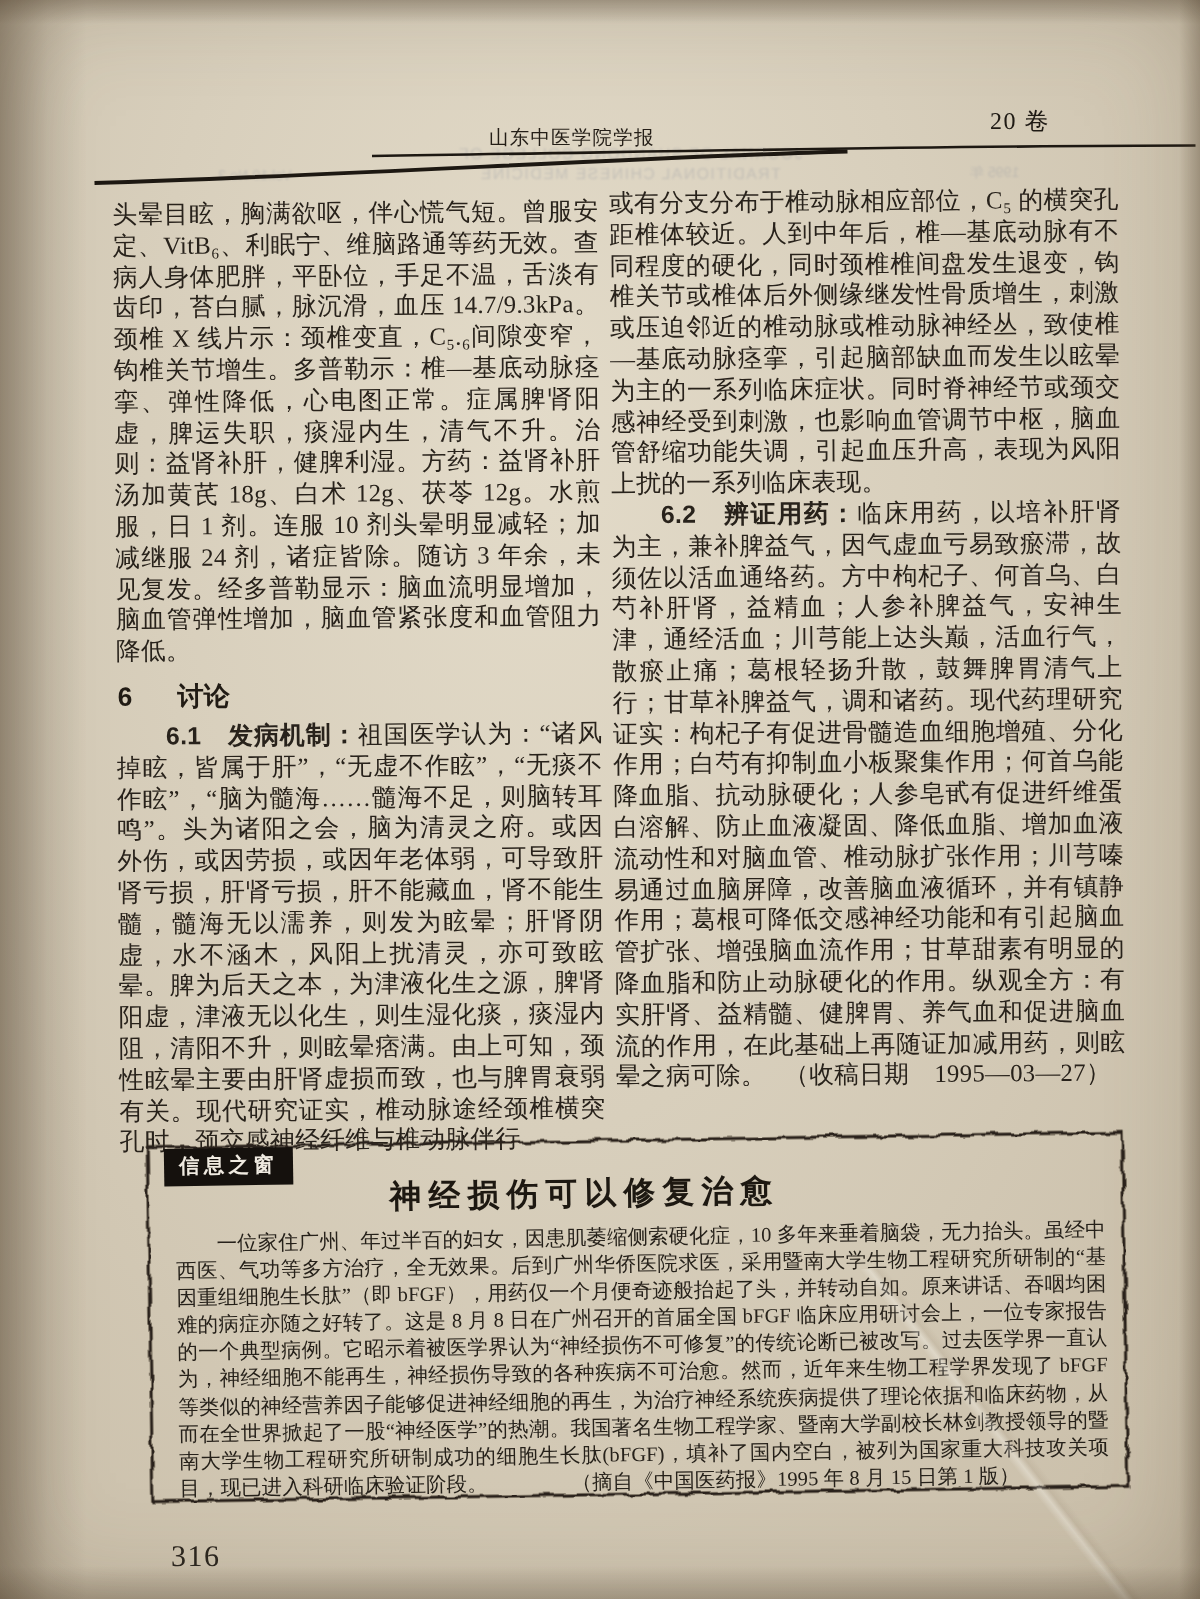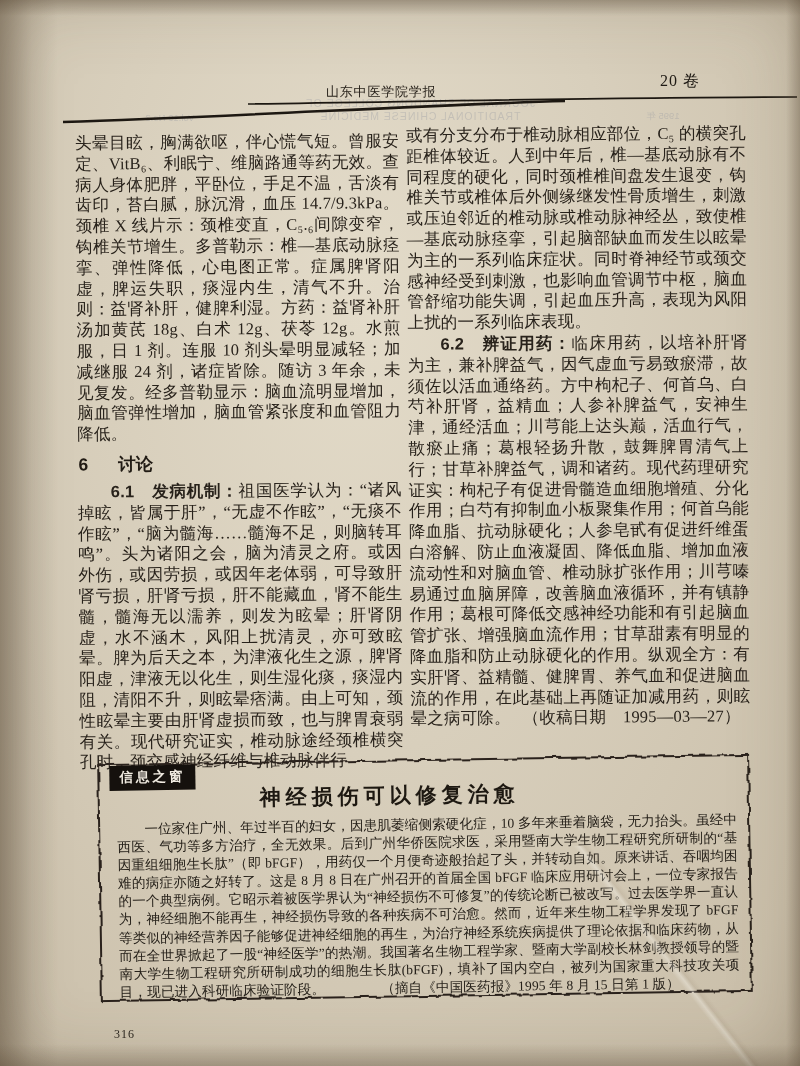--- a/index.html
+++ b/index.html
@@ -48,21 +48,21 @@
   #infobox-border{position:absolute;left:0;top:0;}
   .tag{position:absolute;left:17px;top:7px;background:#15110d;color:#efeae0;
     font-size:13.5px;font-weight:700;letter-spacing:3px;padding:3px 10px 4px 10px;
     font-family:"Liberation Sans","DejaVu Sans",sans-serif;}
   .btitle{margin:27px 130px 0 60px;text-align:center;font-size:21px;font-weight:700;
     letter-spacing:5px;color:#1d1811;}
   .bbody{margin:7px 20px 0 24px;font-size:13.6px;line-height:18.1px;
     text-align:justify;text-indent:2em;letter-spacing:.1px;}
   .attr{margin-left:56px;}
 
-  .pageno{position:absolute;left:114px;top:1027px;font-size:12px;color:#2a251e;letter-spacing:1px;}
+  .pageno{position:absolute;left:114px;top:1027px;font-size:20px;color:#2a251e;letter-spacing:1px;}
 </style>
 </head>
 <body>
 
 <div id="photo">
   <div id="paper">
 
     <div class="bleed b1">
       <div>JOURNAL OF SHANDONG COLLEGE OF</div>
       <div>TRADITIONAL CHINESE MEDICINE</div>

